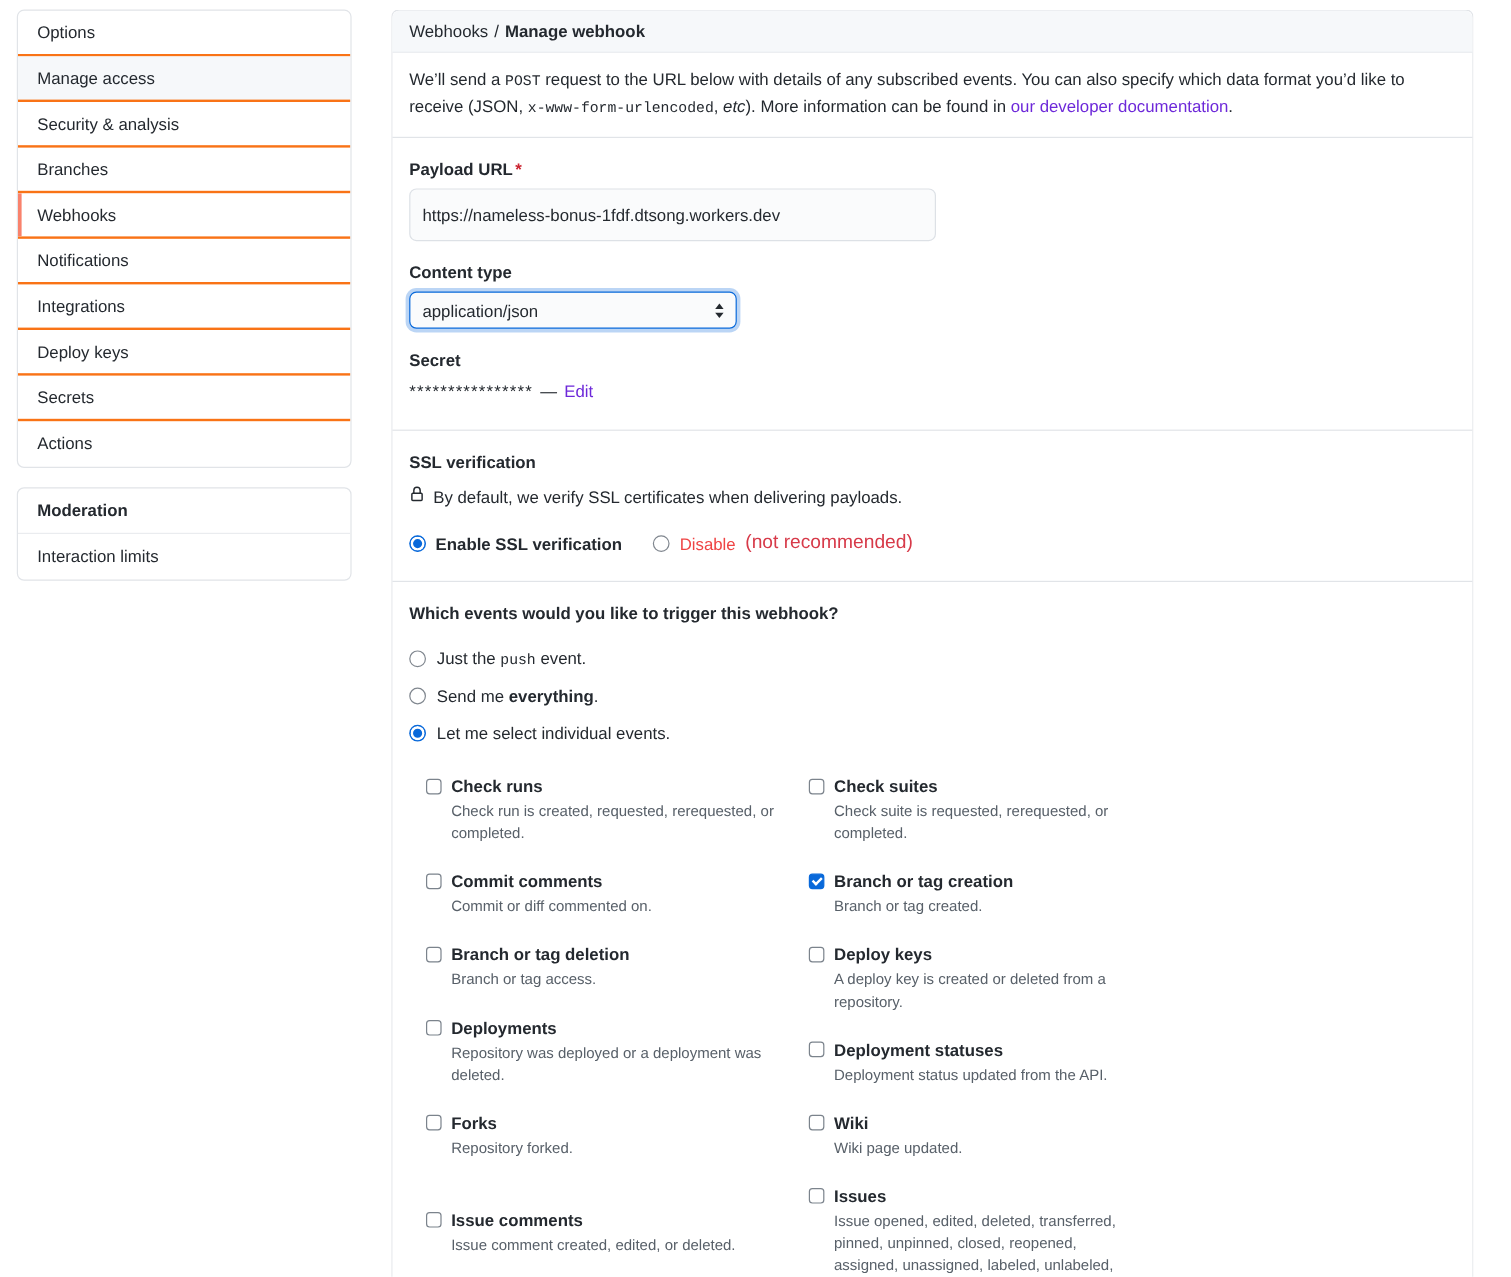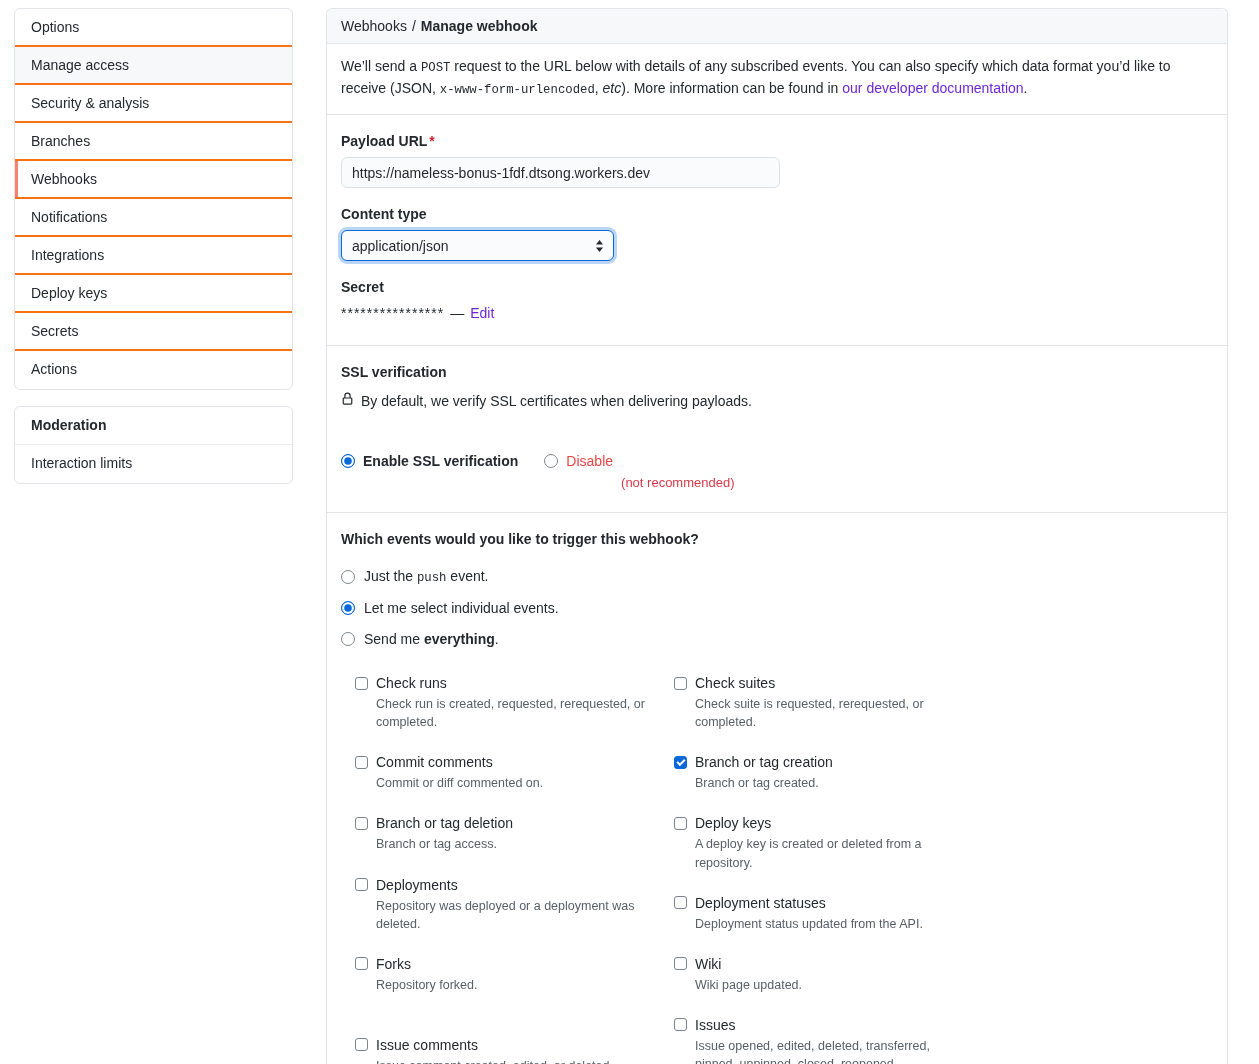--- a/index.html
+++ b/index.html
@@ -34,21 +34,21 @@
 
   .intro { line-height:1.55; padding:12px 14px 14px; }
   code, .mono { font-family:"Liberation Mono","DejaVu Sans Mono",monospace; font-size:12.3px; }
   .link { color:#6d28d9; text-decoration:none; cursor:pointer; }
   em { font-style:italic; }
 
   
   .form-section { padding:18px 14px 24px; }
   .field-label { font-weight:700; margin-bottom:8px; }
   .required { color:#cb2431; margin-left:2px; }
-  .text-input { width:439px; height:31px; background:#fafbfc; border:1px solid #dde1e6;
+  .text-input { width:439px; height:44px; background:#fafbfc; border:1px solid #dde1e6;
     border-radius:6px; padding:0 10px; font-size:14px; color:#24292f;
     font-family:"Liberation Sans","DejaVu Sans",sans-serif; }
   .field-group { margin-top:18px; }
   .select { width:273px; height:31px; background:#fafbfc; border:1px solid #0969da;
     border-radius:6px; box-shadow:0 0 0 3px rgba(9,105,218,0.28); display:flex;
     align-items:center; padding:0 10px; cursor:pointer; position:relative; }
   .select .arrows { position:absolute; right:9px; top:8px; }
   .secret-row { display:flex; align-items:center; gap:6px; margin-top:10px; }
   .masked { letter-spacing:1px; color:#24292f; }
 
@@ -56,37 +56,37 @@
   .ssl-section { padding:18px 14px 22px; }
   .section-heading { font-weight:700; }
   .ssl-desc { display:flex; align-items:center; gap:7px; margin-top:12px; color:#24292f; }
   .radio-row { display:flex; align-items:center; gap:26px; margin-top:22px; }
   .radio-opt { display:flex; align-items:center; gap:8px; cursor:pointer; }
   .radio { width:14px; height:14px; border:1px solid #80878f; border-radius:50%;
     background:#fff; flex-shrink:0; }
   .radio.on { border-color:#0969da; background:#0969da; box-shadow:inset 0 0 0 2.2px #fff; }
   .bold { font-weight:700; }
   .danger { color:#ef4444; }
-  .danger-note { color:#d73a49; font-size:13px;margin-top:44px; }
+  .danger-note { color:#d73a49; font-size:16px; }
 
   
   .events-section { padding:18px 14px 30px; }
   .event-radios { margin-top:21px; }
   .event-radio { display:flex; align-items:center; gap:9px; margin-bottom:15px; cursor:pointer; }
   .events-grid { display:flex; gap:10px; margin:28px 0 0 14px; }
   .col-left { width:305px; }
   .col-right { width:272px; margin-left:4px; }
   .cbx-item { margin-bottom:23px; }
   .cbx-row { display:flex; align-items:center; gap:8px; }
   .cbx { width:13px; height:13px; border:1px solid #7b838c; border-radius:3px;
     background:#fff; flex-shrink:0; position:relative; cursor:pointer; }
   .cbx.on { background:#0969da; border-color:#0969da; }
   .cbx.on::after { content:""; position:absolute; left:2px; top:2.5px; width:6px; height:3px;
     border-left:2px solid #fff; border-bottom:2px solid #fff; transform:rotate(-45deg); }
-  .cbx-title { font-weight:400; }
+  .cbx-title { font-weight:700; }
   .cbx-desc { font-size:12.5px; color:#586069; line-height:1.45; margin:4px 0 0 21px; }
 </style>
 </head>
 <body>
 
 <div class="layout">
 
   <aside class="sidebar">
     <nav class="menu-box">
       <a class="menu-item"><span>Options</span></a>
@@ -170,27 +170,27 @@
 
     <section class="events-section">
       <div class="section-heading">Which events would you like to trigger this webhook?</div>
 
       <div class="event-radios">
         <label class="event-radio">
           <span class="radio"></span>
           <span><span>Just the </span><code>push</code><span> event.</span></span>
         </label>
         <label class="event-radio">
+          <span class="radio"></span>
+          <span><span>Send me </span><span class="bold">everything</span><span>.</span></span>
+        </label>
+        <label class="event-radio">
           <span class="radio on"></span>
           <span><span>Let me select individual events.</span></span>
         </label>
-        <label class="event-radio">
-          <span class="radio"></span>
-          <span><span>Send me </span><span class="bold">everything</span><span>.</span></span>
-        </label>
       </div>
 
       <div class="events-grid">
         <div class="col-left">
           <div class="cbx-item">
             <div class="cbx-row">
                 <span class="cbx"></span>
                 <span class="cbx-title">Check runs</span>
               </div>
             <div class="cbx-desc">Check run is created, requested, rerequested, or completed.</div>

